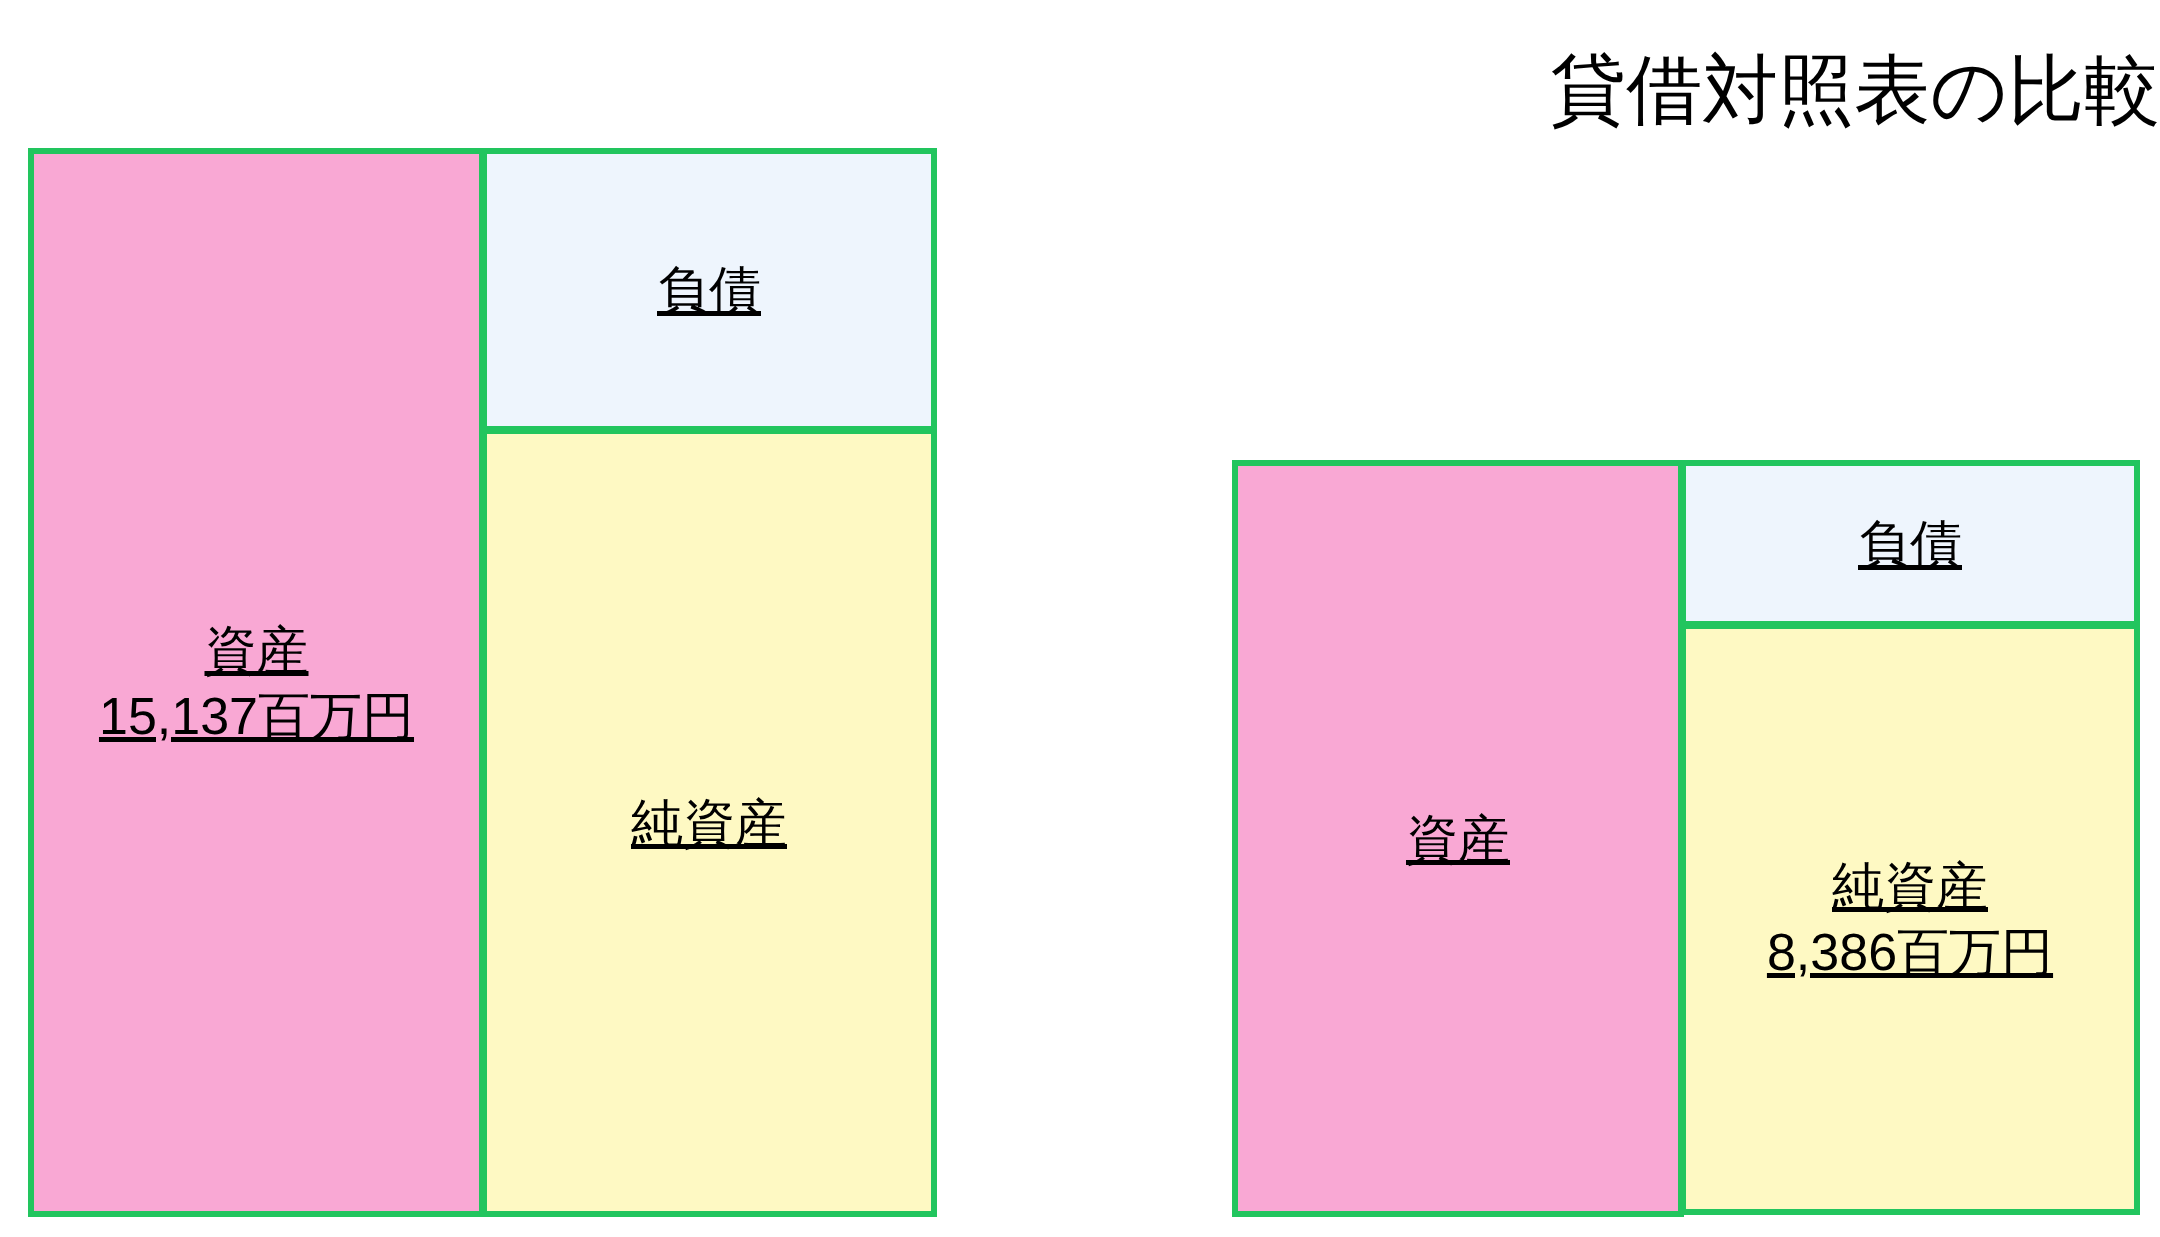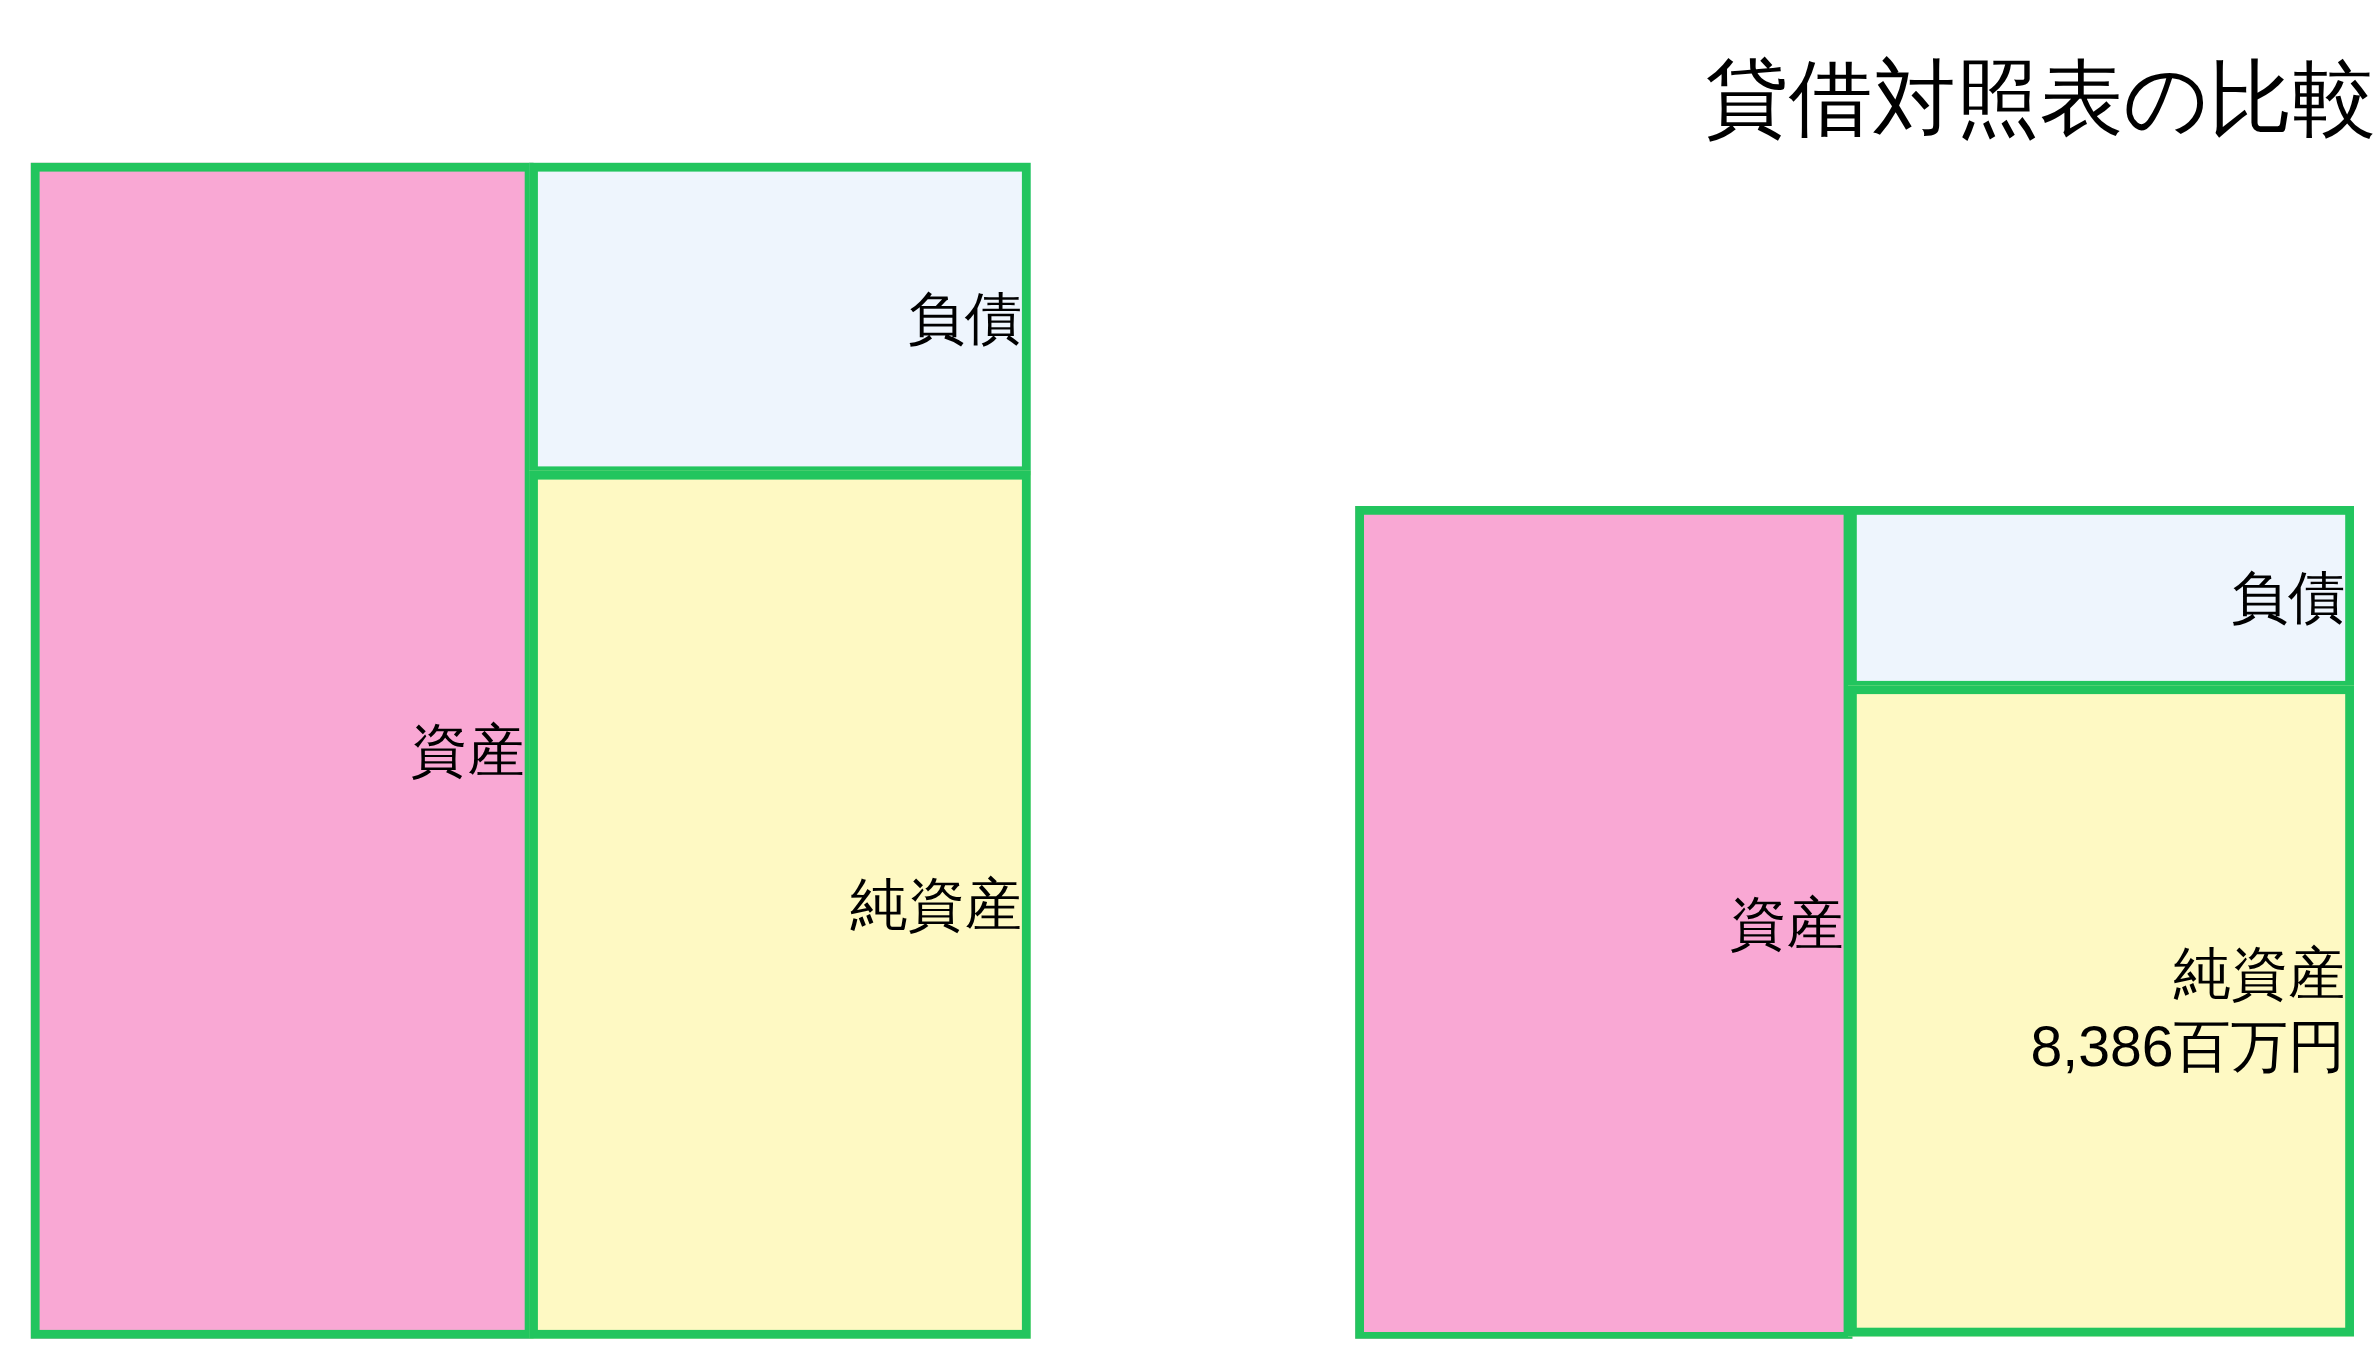--- a/index.html
+++ b/index.html
@@ -1,35 +1,36 @@
 <!DOCTYPE html>
 <html><head>
 <meta charset="utf-8">
 <style>
   html, body { margin:0; padding:0; background:#ffffff; }
   body { width:2160px; height:1237px; position:relative; overflow:hidden;
          font-family:"Liberation Sans","DejaVu Sans",sans-serif; color:#000; }
   .title { position:absolute; left:0; width:2160px; top:40px; text-align:right;
            font-size:76px; line-height:100px; font-weight:normal; }
-  .box { position:absolute; box-sizing:border-box; border:8px solid #22c55e;
-         display:flex; flex-direction:column; justify-content:center; align-items:flex-end;
-         text-align:center; font-size:52px; line-height:66px; }
+  .box { position:absolute; box-sizing:border-box; border:6px solid #22c55e;
+         display:flex; flex-direction:column; justify-content:center; align-items:center;
+         text-align:center; font-size:52px; line-height:66px;text-decoration:underline; }
   .box .lbl, .box .val { display:block; white-space:nowrap; }
   .assets { background:#f9a8d4; }
   .liab { background:#EEF5FD; }
   .equity { background:#fef9c3; }
 </style>
 </head>
 <body>
 
 <div class="title">貸借対照表の比較</div>
 
 <div>
   <div class="box assets" style="left:28px; top:148px; width:457px; height:1069px;">
     <span class="lbl">資産</span>
+    <span class="val">15,137百万円</span>
   </div>
   <div class="box liab" style="left:481px; top:148px; width:456px; height:284px;">
     <span class="lbl">負債</span>
   </div>
   <div class="box equity" style="left:481px; top:428px; width:456px; height:789px;">
     <span class="lbl">純資産</span>
   </div>
 </div>
 
 <div>

